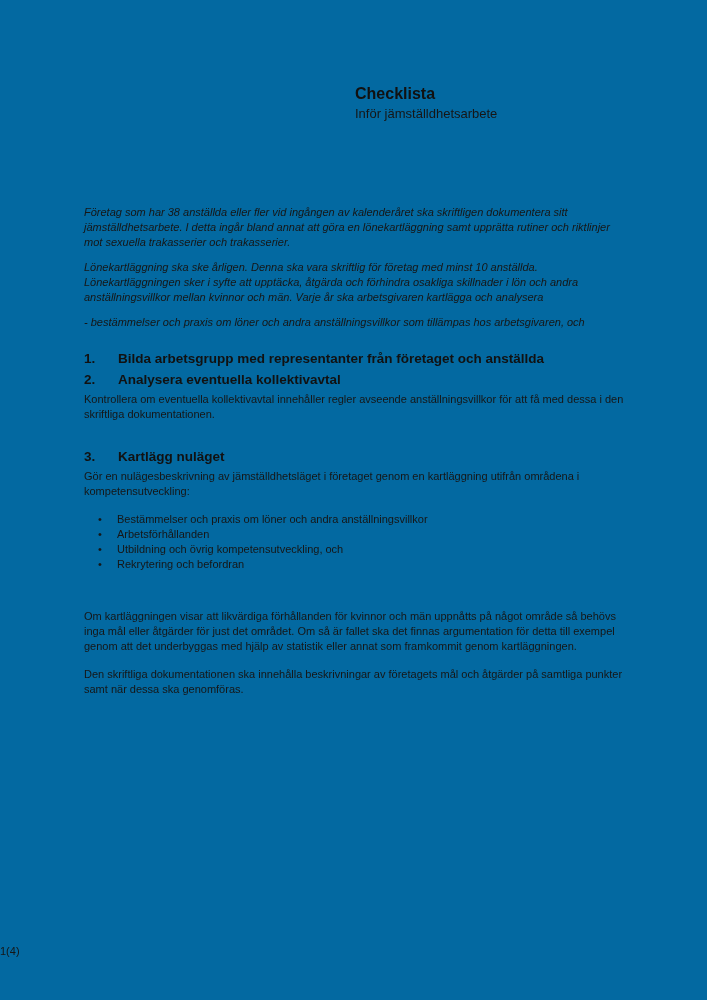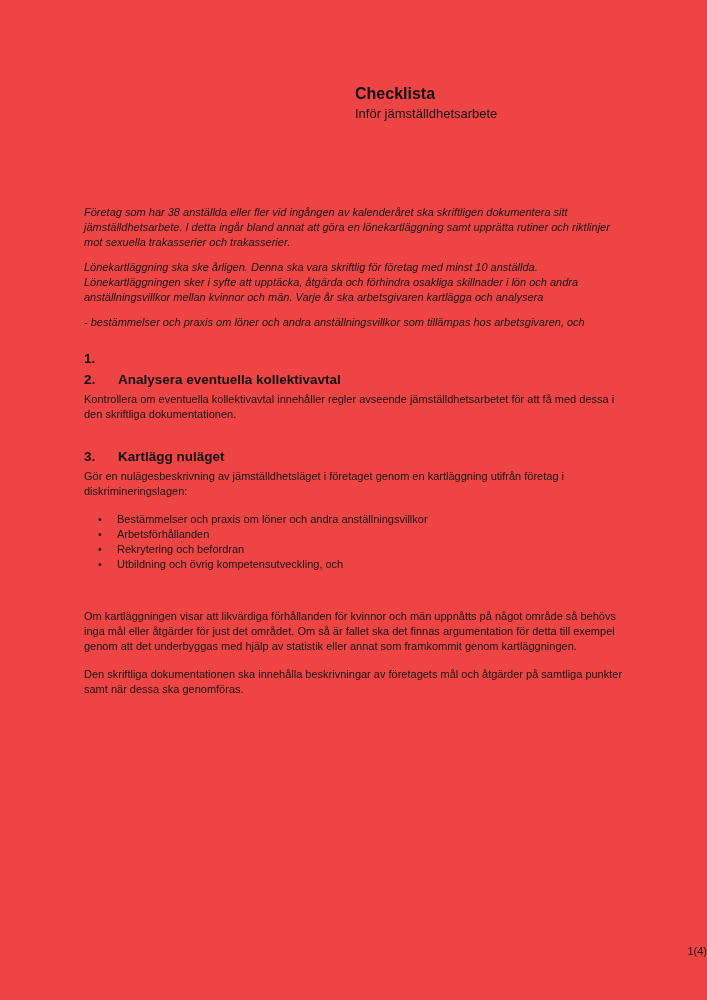--- a/index.html
+++ b/index.html
@@ -4,21 +4,21 @@
 <style>
   html, body {
     margin: 0;
     padding: 0;
     background: #ffffff;
   }
   .page {
     position: relative;
     width: 707px;
     height: 1000px;
-    background: #ef4444;
+    background: #0369a1;
     color: #161616;
     font-family: "Liberation Sans", "DejaVu Sans", sans-serif;
     overflow: hidden;
   }
   .title-block {
     position: absolute;
     left: 355px;
     top: 84px;
   }
   .doc-title {
@@ -78,21 +78,21 @@
     content: "\2022";
     position: absolute;
     left: 14px;
     top: 0;
   }
   .page-footer {
     position: absolute;
     left: 0;
     right: 0;
     top: 944px;
-    text-align: right;
+    text-align: left;
     font-size: 11px;
     line-height: 15px;
   }
 </style>
 </head>
 <body>
 
 <div class="page">
 
   <header class="title-block">
@@ -105,42 +105,43 @@
     <p class="italic pb10">Företag som har 38 anställda eller fler vid ingången av kalenderåret ska skriftligen dokumentera sitt jämställdhetsarbete. I detta ingår bland annat att göra en lönekartläggning samt upprätta rutiner och riktlinjer mot sexuella trakasserier och trakasserier.</p>
     <p class="italic pb10">Lönekartläggning ska ske årligen. Denna ska vara skriftlig för företag med minst 10 anställda. Lönekartläggningen sker i syfte att upptäcka, åtgärda och förhindra osakliga skillnader i lön och andra anställningsvillkor mellan kvinnor och män. Varje år ska arbetsgivaren kartlägga och analysera</p>
 
     <div class="italic pb20">
       <div>- bestämmelser och praxis om löner och andra anställningsvillkor som tillämpas hos arbetsgivaren, och</div>
     </div>
 
     <section>
       <h2 class="sec-heading">
         <span class="sec-num">1.</span>
+        <span class="sec-title">Bilda arbetsgrupp med representanter från företaget och anställda</span>
       </h2>
     </section>
 
     <section>
       <h2 class="sec-heading">
         <span class="sec-num">2.</span>
         <span class="sec-title">Analysera eventuella kollektivavtal</span>
       </h2>
-      <p class="pb26">Kontrollera om eventuella kollektivavtal innehåller regler avseende jämställdhetsarbetet för att få med dessa i den skriftliga dokumentationen.</p>
+      <p class="pb26">Kontrollera om eventuella kollektivavtal innehåller regler avseende anställningsvillkor för att få med dessa i den skriftliga dokumentationen.</p>
     </section>
 
     <section>
       <h2 class="sec-heading">
         <span class="sec-num">3.</span>
         <span class="sec-title">Kartlägg nuläget</span>
       </h2>
-      <p class="pb13">Gör en nulägesbeskrivning av jämställdhetsläget i företaget genom en kartläggning utifrån företag i diskrimineringslagen:</p>
+      <p class="pb13">Gör en nulägesbeskrivning av jämställdhetsläget i företaget genom en kartläggning utifrån områdena i kompetensutveckling:</p>
       <ul class="bullets pb37">
         <li>Bestämmelser och praxis om löner och andra anställningsvillkor</li>
         <li>Arbetsförhållanden</li>
+        <li>Utbildning och övrig kompetensutveckling, och</li>
         <li>Rekrytering och befordran</li>
-        <li>Utbildning och övrig kompetensutveckling, och</li>
       </ul>
     </section>
 
     <p class="pb13">Om kartläggningen visar att likvärdiga förhållanden för kvinnor och män uppnåtts på något område så behövs inga mål eller åtgärder för just det området. Om så är fallet ska det finnas argumentation för detta till exempel genom att det underbyggas med hjälp av statistik eller annat som framkommit genom kartläggningen.</p>
     <p>Den skriftliga dokumentationen ska innehålla beskrivningar av företagets mål och åtgärder på samtliga punkter samt när dessa ska genomföras.</p>
 
   </main>
 
   <footer class="page-footer">1(4)</footer>
 

